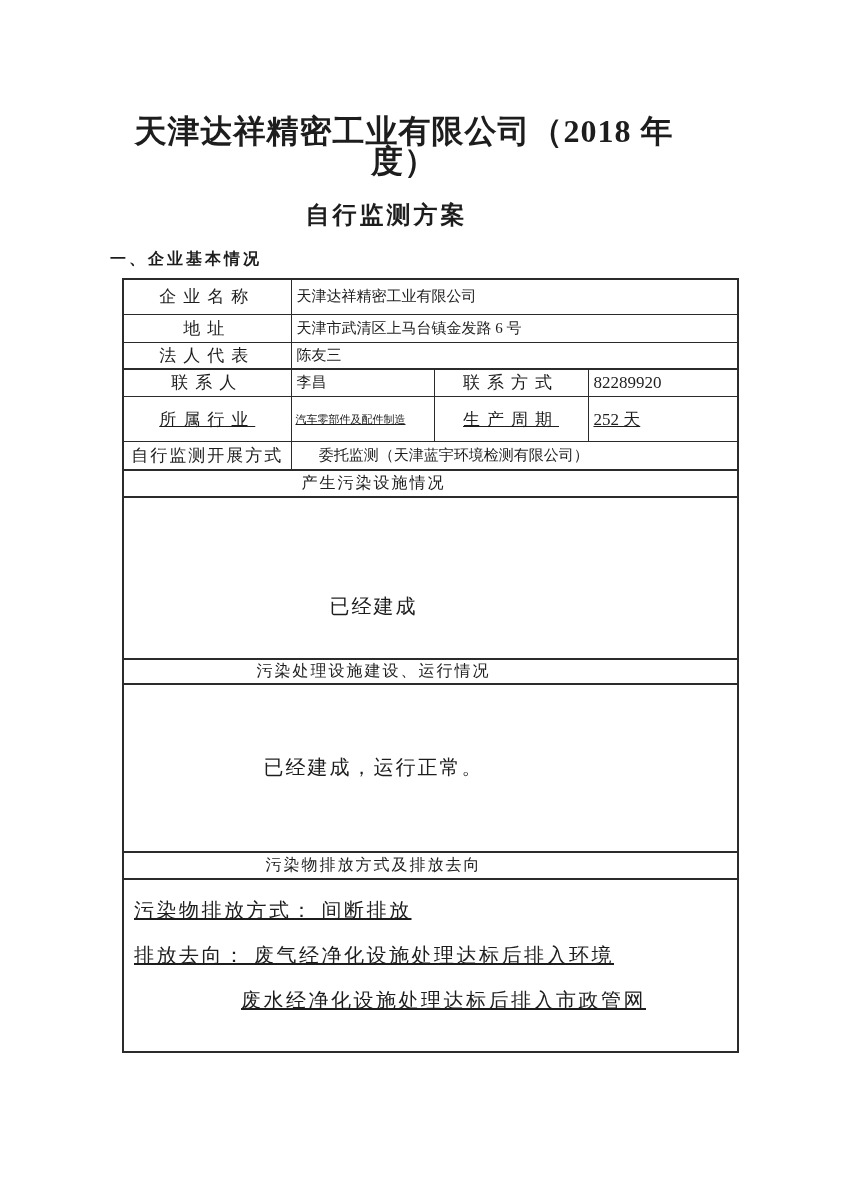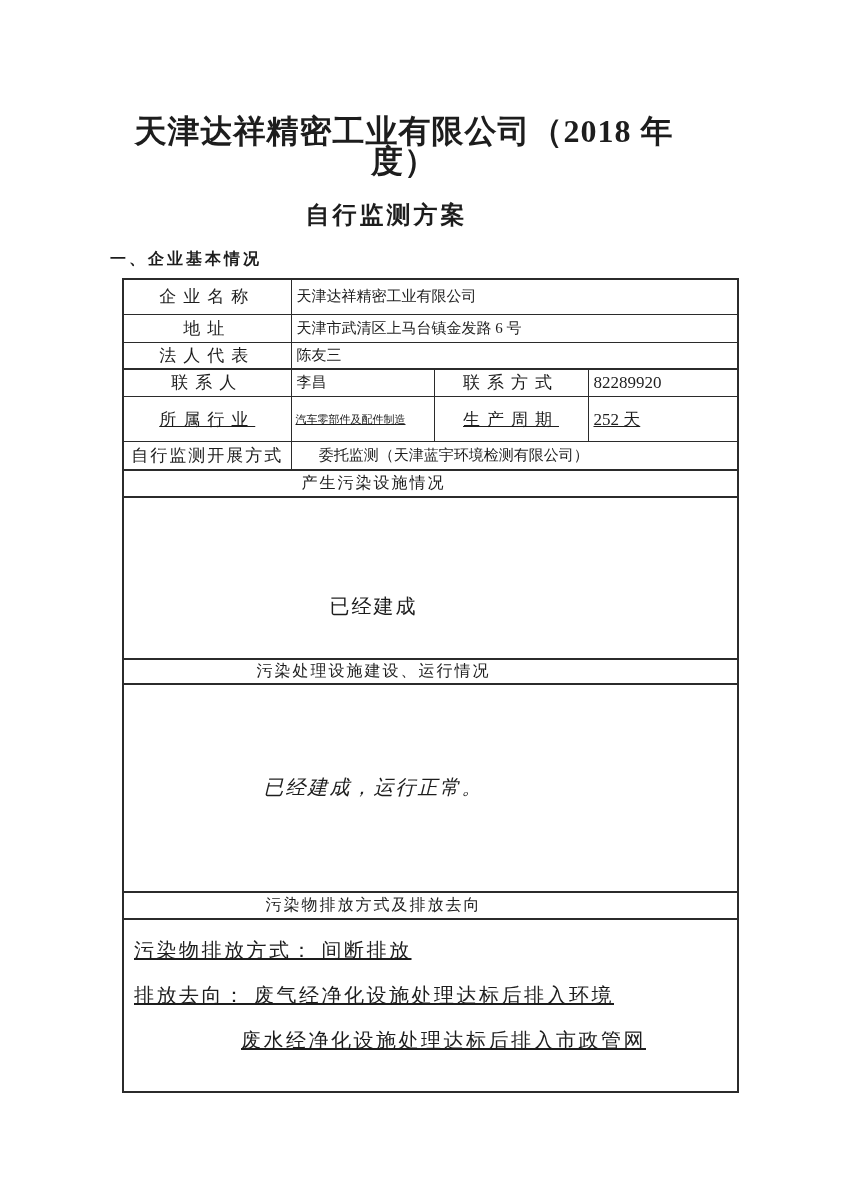--- a/index.html
+++ b/index.html
@@ -28,21 +28,21 @@
     border-collapse: collapse; table-layout: fixed;
     width: 615px; margin: 6px 0 0 12px;
     border: 2px solid #2b2b2b;
   }
   td {
     border: 1px solid #2b2b2b; vertical-align: middle;
     font-size: 15px; padding: 1px 4px; overflow: hidden;
   }
   tr.h35 { height: 35px; } tr.h28 { height: 28px; } tr.h25 { height: 25px; }
   tr.h45 { height: 45px; text-decoration: underline; } tr.h27 { height: 27px; } tr.h162 { height: 162px; }
-  tr.h168 { height: 208px; font-style: italic; } tr.h173 { height: 173px; text-decoration: underline; }
+  tr.h168 { height: 168px; } tr.h173 { height: 173px; text-decoration: underline; }
 
   td.label { text-align: center; font-size: 17px; letter-spacing: 7px; padding: 1px 0; }
   td.label-long { text-align: center; font-size: 17px; letter-spacing: 2px; padding: 1px 0; }
   td.value { text-align: left; padding-left: 5px; font-size: 15px; }
   td.value-num { text-align: left; padding-left: 5px; font-size: 17px; }
   td.value-small { font-size: 11px; line-height: 26px; }
   td.merged-center { text-align: center; padding-right: 125px; font-size: 15px; }
   td.sec-hdr { text-align: center; font-size: 16px; letter-spacing: 2px; padding-right: 118px; }
   td.big-cell { text-align: center; font-size: 20px; letter-spacing: 2px; padding-right: 118px; }
   td.big-cell.push-down { vertical-align: top; padding-top: 95px; }

